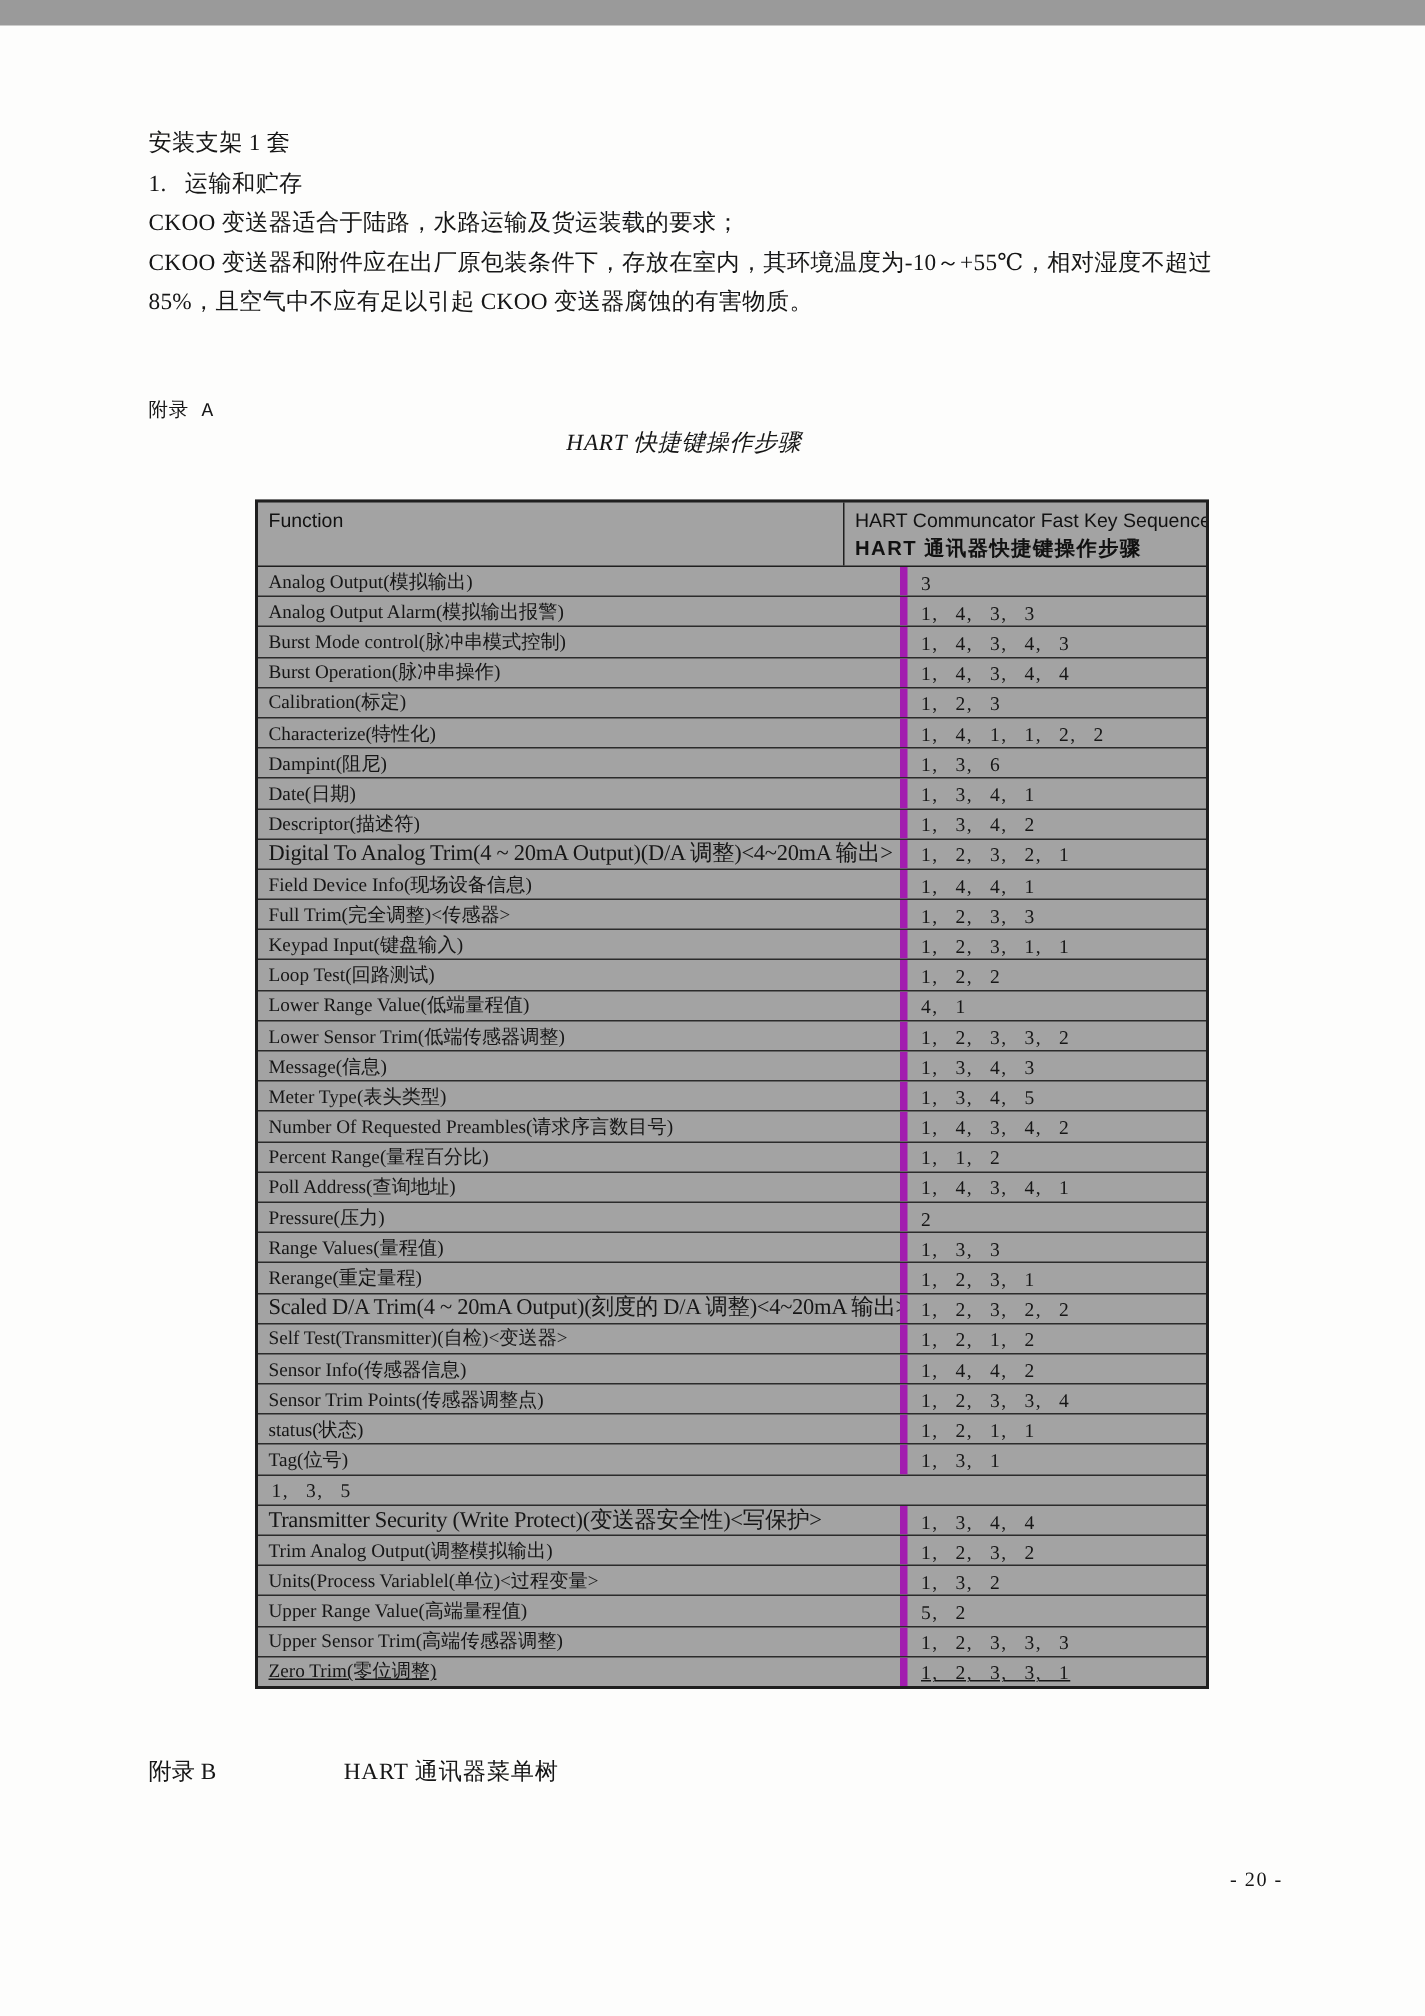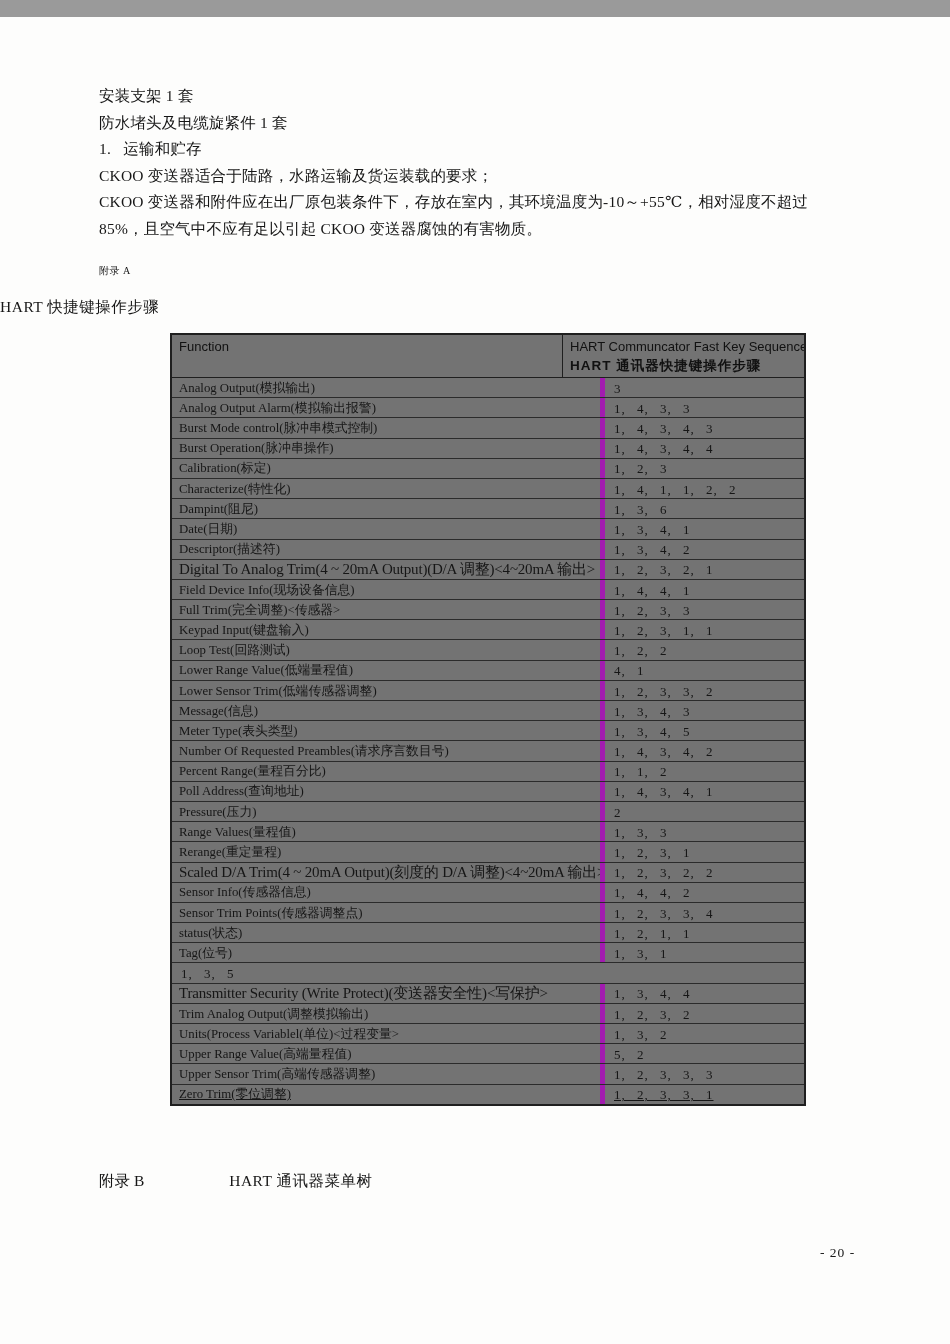--- a/index.html
+++ b/index.html
@@ -16,39 +16,41 @@
   .intro { position: absolute; left: 99px; top: 66px; width: 775px; }
   .intro p {
     margin: 0;
     font-size: 15.5px;
     line-height: 26.6px;
     white-space: pre-wrap;
     letter-spacing: 0.2px;
   }
   .appendix-label {
     position: absolute;
-    font-size: 10px;
+    font-size: 13px;
     letter-spacing: 0.5px;
+    font-family: Liberation Mono, monospace;
   }
   .appendix-a-label { left: 99px; top: 247px; }
   .table-title {
     position: absolute;
-    left: 0; top: 280px;
+    left: 0; top: 268px;
     width: 912px;
-    text-align: left;
+    text-align: center;
     font-size: 15.5px;
     letter-spacing: 0.5px;
+    font-style: italic;
   }
   .hart-table {
     position: absolute;
     left: 170px; top: 316px;
     width: 636px;
     border: 2px solid #1f1f1f;
     box-sizing: border-box;
-    background: #737373;
+    background: #a3a3a3;
   }
   .thead {
     display: flex;
     height: 42px;
     border-bottom: 1px solid #1f1f1f;
     font-family: "Liberation Sans", "DejaVu Sans", sans-serif;
   }
   .th {
     box-sizing: border-box;
     padding: 2px 0 0 7px;
@@ -99,21 +101,20 @@
     letter-spacing: 1px;
   }
 </style>
 </head>
 <body>
 
 <div class="page">
 
   <div class="intro">
     <p>安装支架 1 套</p>
-    <p>防水堵头及电缆旋紧件 1 套</p>
     <p>1.   运输和贮存</p>
     <p>CKOO 变送器适合于陆路，水路运输及货运装载的要求；</p>
     <p>CKOO 变送器和附件应在出厂原包装条件下，存放在室内，其环境温度为-10～+55℃，相对湿度不超过</p>
     <p>85%，且空气中不应有足以引起 CKOO 变送器腐蚀的有害物质。</p>
   </div>
 
   <div class="appendix-label appendix-a-label">附录 A</div>
 
   <div class="table-title">HART 快捷键操作步骤</div>
 
@@ -222,20 +223,24 @@
         </div>
         <div class="trow">
           <div class="cell-func">Rerange(重定量程)</div>
           <div class="cell-keys">1, 2, 3, 1</div>
         </div>
         <div class="trow small">
           <div class="cell-func">Scaled D/A Trim(4 ~ 20mA Output)(刻度的 D/A 调整)&lt;4~20mA 输出&gt;</div>
           <div class="cell-keys">1, 2, 3, 2, 2</div>
         </div>
         <div class="trow">
+          <div class="cell-func">Self Test(Transmitter)(自检)&lt;变送器&gt;</div>
+          <div class="cell-keys">1, 2, 1, 2</div>
+        </div>
+        <div class="trow">
           <div class="cell-func">Sensor Info(传感器信息)</div>
           <div class="cell-keys">1, 4, 4, 2</div>
         </div>
         <div class="trow">
           <div class="cell-func">Sensor Trim Points(传感器调整点)</div>
           <div class="cell-keys">1, 2, 3, 3, 4</div>
         </div>
         <div class="trow">
           <div class="cell-func">status(状态)</div>
           <div class="cell-keys">1, 2, 1, 1</div>

